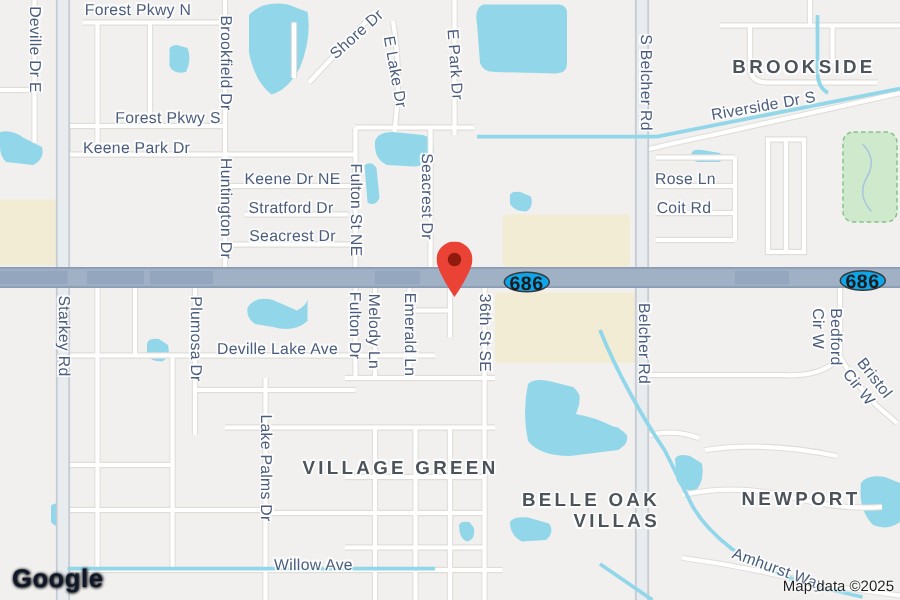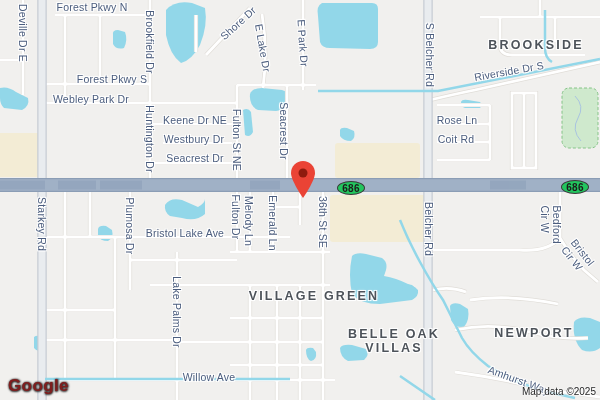--- a/index.html
+++ b/index.html
@@ -10,36 +10,36 @@
   }
   .map-viewport svg{position:absolute;left:0;top:0;}
   .label-layer{position:absolute;left:0;top:0;width:600px;height:324px;}
   .lbl{position:absolute;white-space:pre-line;pointer-events:none;line-height:1.15;}
   .lbl.street{
     font-size:10.5px;letter-spacing:.2px;color:var(--label_street,#4b5d7e);
     text-shadow:-1px -1px 0 rgba(255,255,255,.95),1px -1px 0 rgba(255,255,255,.95),
                 -1px 1px 0 rgba(255,255,255,.95),1px 1px 0 rgba(255,255,255,.95),0 0 3px #fff;
   }
   .lbl.area{
-    font-size:12.5px;font-weight:700;letter-spacing:2.2px;text-align:center;
+    font-size:12.5px;font-weight:700;letter-spacing:2.2px;text-align:right;
     color:var(--label_area,#4d535a);
     text-shadow:-1px -1px 0 rgba(255,255,255,.9),1px -1px 0 rgba(255,255,255,.9),
                 -1px 1px 0 rgba(255,255,255,.9),1px 1px 0 rgba(255,255,255,.9),0 0 3px #fff;
   }
   .shield{
     position:absolute;transform:translate(-50%,-50%);
     min-width:20px;height:12px;padding:0 3px;border-radius:50%;
-    background:#22c55e;border:1.5px solid #3a3a3a;
+    background:#0ea5e9;border:1.5px solid #3a3a3a;
     display:flex;align-items:center;justify-content:center;
-    font-size:10px;font-weight:bold;color:#1c1c1c;letter-spacing:.3px;
+    font-size:13px;font-weight:bold;color:#1c1c1c;letter-spacing:.3px;
   }
   .marker{position:absolute;width:24px;height:37px;cursor:pointer;}
   .google-logo{
     position:absolute;left:8px;bottom:4px;
-    font-size:17px;font-weight:700;letter-spacing:.4px;color:#7f1d1d;
+    font-size:17px;font-weight:700;letter-spacing:.4px;color:#0f172a;
     text-shadow:0 1px 2px rgba(40,40,40,.85),0 0 2px rgba(40,40,40,.8),1px 0 2px rgba(40,40,40,.7);
     cursor:pointer;
   }
   .attribution{
     position:absolute;right:4px;bottom:3px;font-size:10px;color:#1f1f1f;
     text-shadow:0 0 2px #fff,0 0 2px #fff,0 0 3px #fff;
     margin-left:21px;
   }
 </style>
 </head>
@@ -114,44 +114,44 @@
   <div class="label-layer">
       <span class="lbl street" style="left: 92px; top: 7px; transform: translate(-50%, -50%) rotate(0deg);">Forest Pkwy N</span>
       <span class="lbl street" style="left: 23px; top: 33px; transform: translate(-50%, -50%) rotate(90deg);">Deville Dr E</span>
       <span class="lbl street" style="left: 150px; top: 42px; transform: translate(-50%, -50%) rotate(90deg);">Brookfield Dr</span>
       <span class="lbl street" style="left: 238px; top: 23px; transform: translate(-50%, -50%) rotate(-42deg);">Shore Dr</span>
       <span class="lbl street" style="left: 263px; top: 48px; transform: translate(-50%, -50%) rotate(80deg);">E Lake Dr</span>
       <span class="lbl street" style="left: 303px; top: 43px; transform: translate(-50%, -50%) rotate(86deg);">E Park Dr</span>
       <span class="lbl street" style="left: 430px; top: 55px; transform: translate(-50%, -50%) rotate(90deg);">S Belcher Rd</span>
       <span class="lbl street" style="left: 509px; top: 71px; transform: translate(-50%, -50%) rotate(-10deg);">Riverside Dr S</span>
       <span class="lbl street" style="left: 92px; top: 79px; transform: translate(-50%, -50%) rotate(0deg); padding-left: 40px;">Forest Pkwy S</span>
-      <span class="lbl street" style="left: 91px; top: 99px; transform: translate(-50%, -50%) rotate(0deg);">Webley Park Dr</span>
+      <span class="lbl street" style="left: 91px; top: 99px; transform: translate(-50%, -50%) rotate(0deg);">Keene Park Dr</span>
       <span class="lbl street" style="left: 195px; top: 120px; transform: translate(-50%, -50%) rotate(0deg);">Keene Dr NE</span>
-      <span class="lbl street" style="left: 194px; top: 139px; transform: translate(-50%, -50%) rotate(0deg);">Westbury Dr</span>
+      <span class="lbl street" style="left: 194px; top: 139px; transform: translate(-50%, -50%) rotate(0deg);">Stratford Dr</span>
       <span class="lbl street" style="left: 195px; top: 158px; transform: translate(-50%, -50%) rotate(0deg);">Seacrest Dr</span>
       <span class="lbl street" style="left: 150px; top: 139px; transform: translate(-50%, -50%) rotate(90deg);">Huntington Dr</span>
       <span class="lbl street" style="left: 237px; top: 140px; transform: translate(-50%, -50%) rotate(90deg);">Fulton St NE</span>
       <span class="lbl street" style="left: 284px; top: 131px; transform: translate(-50%, -50%) rotate(90deg);">Seacrest Dr</span>
       <span class="lbl street" style="left: 457px; top: 120px; transform: translate(-50%, -50%) rotate(0deg);">Rose Ln</span>
       <span class="lbl street" style="left: 456px; top: 139px; transform: translate(-50%, -50%) rotate(0deg);">Coit Rd</span>
       <span class="lbl street" style="left: 42px; top: 224px; transform: translate(-50%, -50%) rotate(90deg);">Starkey Rd</span>
       <span class="lbl street" style="left: 130px; top: 226px; transform: translate(-50%, -50%) rotate(90deg);">Plumosa Dr</span>
-      <span class="lbl street" style="left: 185px; top: 233px; transform: translate(-50%, -50%) rotate(0deg);">Bristol Lake Ave</span>
+      <span class="lbl street" style="left: 185px; top: 233px; transform: translate(-50%, -50%) rotate(0deg);">Deville Lake Ave</span>
       <span class="lbl street" style="left: 236px; top: 217px; transform: translate(-50%, -50%) rotate(90deg);">Fulton Dr</span>
       <span class="lbl street" style="left: 249px; top: 221px; transform: translate(-50%, -50%) rotate(90deg);">Melody Ln</span>
       <span class="lbl street" style="left: 273px; top: 223px; transform: translate(-50%, -50%) rotate(90deg);">Emerald Ln</span>
       <span class="lbl street" style="left: 323px; top: 222px; transform: translate(-50%, -50%) rotate(90deg);">36th St SE</span>
       <span class="lbl street" style="left: 429px; top: 229px; transform: translate(-50%, -50%) rotate(90deg);">Belcher Rd</span>
       <span class="lbl street" style="left: 551px; top: 230px; transform: translate(-50%, -50%) rotate(90deg);">Bedford Cir W</span>
       <span class="lbl street" style="left: 578px; top: 256px; transform: translate(-50%, -50%) rotate(52deg);">Bristol Cir W</span>
       <span class="lbl street" style="left: 177px; top: 312px; transform: translate(-50%, -50%) rotate(90deg);">Lake Palms Dr</span>
       <span class="lbl street" style="left: 209px; top: 377px; transform: translate(-50%, -50%) rotate(0deg);">Willow Ave</span>
       <span class="lbl street" style="left: 519px; top: 380px; transform: translate(-50%, -50%) rotate(20deg);">Amhurst Way</span>
       <span class="lbl area" style="left: 536px; top: 45px; transform: translate(-50%, -50%) rotate(0deg);">BROOKSIDE</span>
-      <span class="lbl area" style="left: 267px; top: 296px; transform: translate(-50%, -50%) rotate(0deg); margin-left: 47px;">VILLAGE GREEN</span>
+      <span class="lbl area" style="left: 267px; top: 312px; transform: translate(-50%, -50%) rotate(0deg);">VILLAGE GREEN</span>
       <span class="lbl area" style="left: 534px; top: 333px; transform: translate(-50%, -50%) rotate(0deg);">NEWPORT</span>
       <span class="lbl area" style="left: 394px; top: 341px; transform: translate(-50%, -50%) rotate(0deg);">BELLE OAK
 VILLAS</span>
       <div class="shield" style="left: 351px; top: 188px;">686</div>
       <div class="shield" style="left: 575px; top: 187px;">686</div>
     </div>
 
   <div class="marker" style="left: 291px; top: 161px;">
     <svg width="24" height="37" viewBox="0 0 24 37">
       <path d="M12 0 C5.4 0 0 5.4 0 12 c0 7.8 12 25 12 25 s12 -17.2 12 -25 C24 5.4 18.6 0 12 0 Z" fill="var(--marker_red)"></path>

